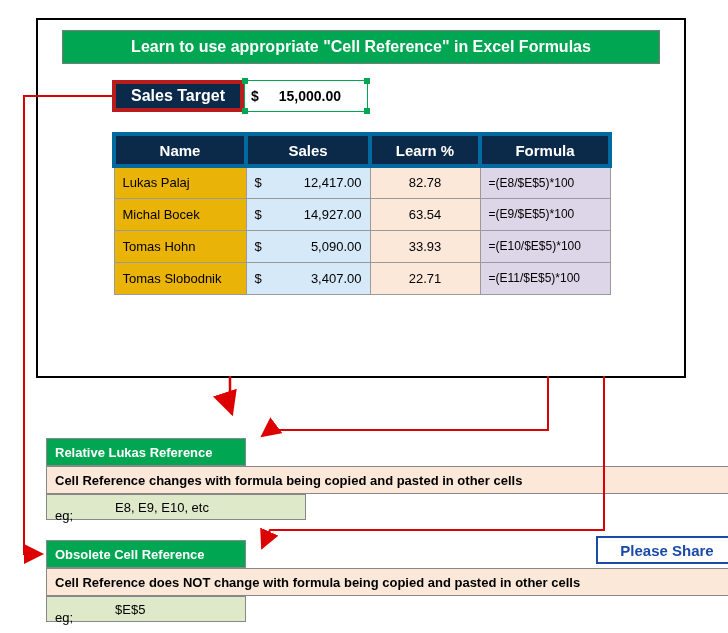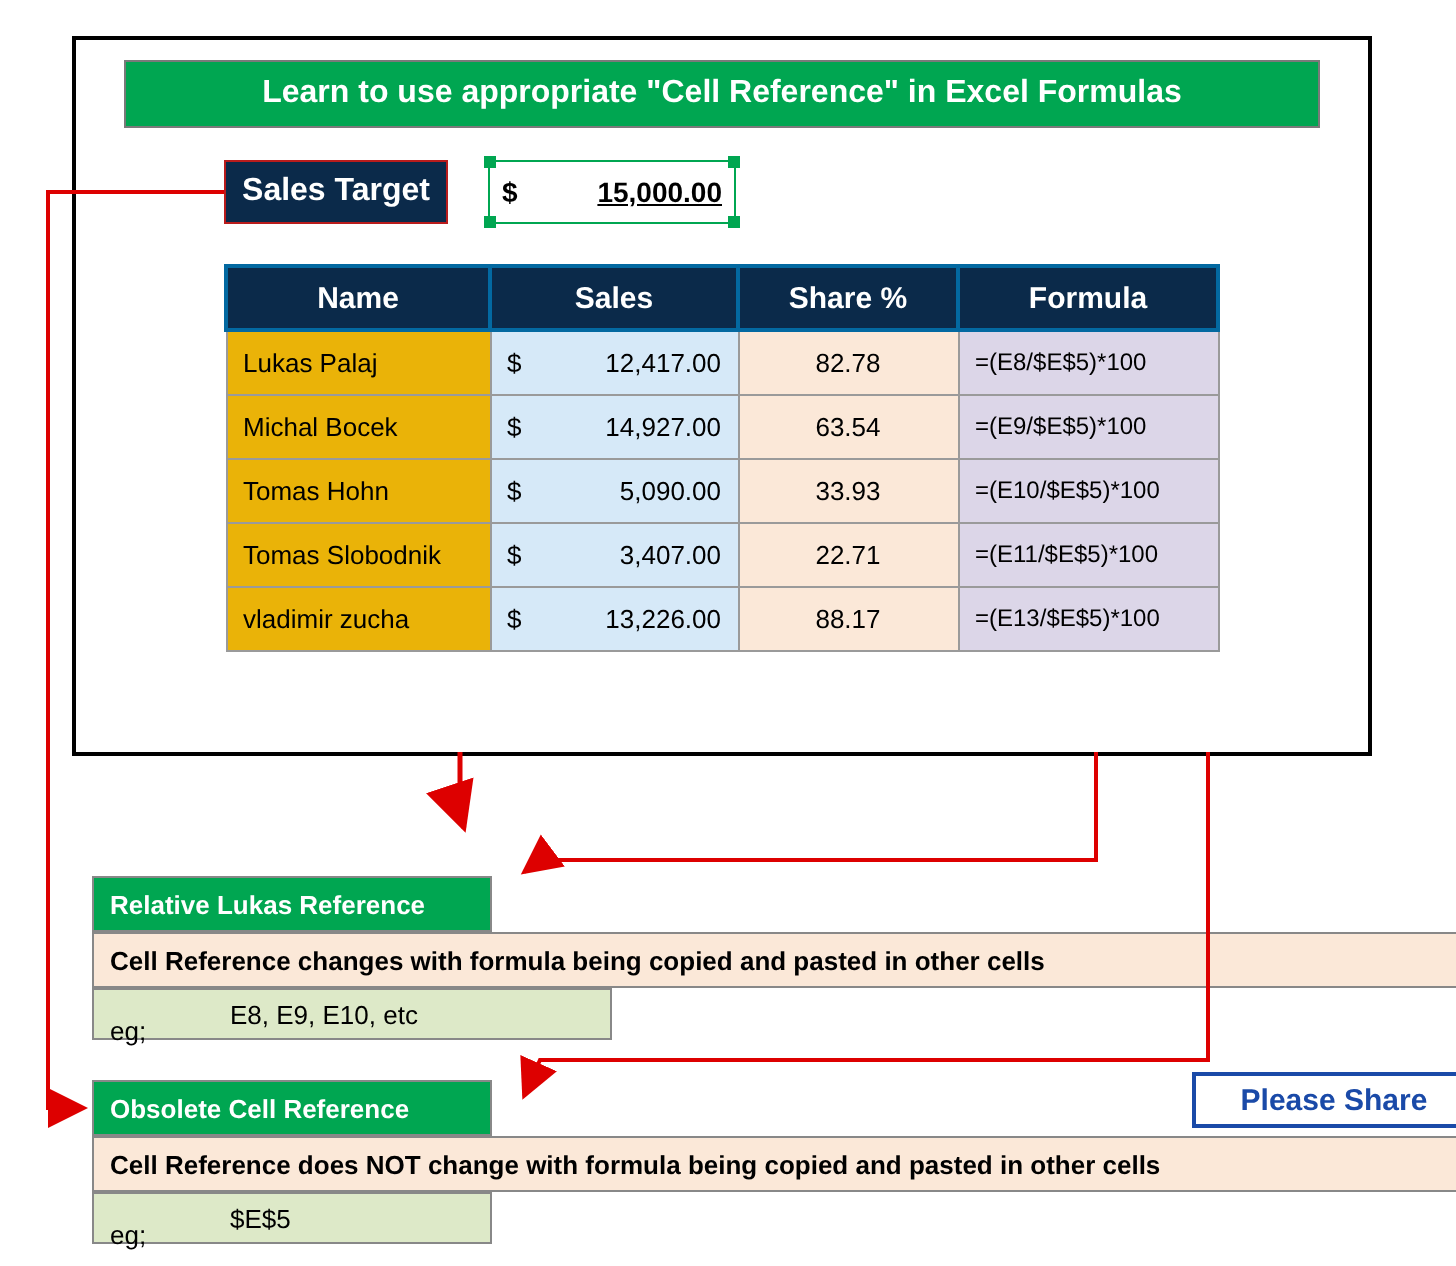--- a/index.html
+++ b/index.html
@@ -32,64 +32,64 @@
     font-weight: bold;
     font-size: 16px;
     display: flex;
     align-items: center;
     justify-content: center;
   }
   .sales-target-label {
     position: absolute;
     left: 112px;
     top: 80px;
-    width: 112px;
+    width: 132px;
     height: 32px;
     background: #0b2a4a;
     color: #fff;
     font-weight: bold;
     font-size: 16px;
     display: flex;
     align-items: center;
     justify-content: center;
-    border: 1px solid #b91c1c;
+    border: 4px solid #b91c1c;
   }
   .sales-target-value {
     position: absolute;
     left: 244px;
     top: 80px;
     width: 124px;
     height: 32px;
     background: #fff;
     border: 1px solid #00a651;
     font-size: 14px;
     font-weight: bold;
     display: flex;
     align-items: center;
     padding: 0 6px;
   }
   .sales-target-value .dollar { flex: 0 0 auto; }
-  .sales-target-value .num { flex: 1; text-align: right; text-decoration: underline; }
+  .sales-target-value .num { flex: 1; text-align: center; }
   .corner-dot {
     position: absolute;
     width: 6px; height: 6px;
     background: #00a651;
   }
   .data-table {
     position: absolute;
     left: 112px;
     top: 132px;
     border-collapse: collapse;
     font-size: 13px;
   }
   .data-table th {
     background: #0b2a4a;
     color: #fff;
     font-weight: bold;
-    border: 2px solid #0369a1;
+    border: 4px solid #0369a1;
     height: 32px;
     font-size: 15px;
   }
   .data-table td {
     border: 1px solid #9a9a9a;
     height: 32px;
     padding: 0 8px;
   }
   .col-name { width: 132px; background: #eab308; }
   .col-sales { width: 124px; background: #d6e9f8; }
@@ -173,21 +173,21 @@
   <span class="corner-dot" style="right:-3px;top:-3px"></span>
   <span class="corner-dot" style="left:-3px;bottom:-3px"></span>
   <span class="corner-dot" style="right:-3px;bottom:-3px"></span>
 </div>
 
 <table class="data-table">
   <thead>
     <tr>
       <th class="col-name">Name</th>
       <th class="col-sales">Sales</th>
-      <th class="col-target">Share %</th>
+      <th class="col-target">Learn %</th>
       <th class="col-formula">Formula</th>
     </tr>
   </thead>
   <tbody id="tbody">
       <tr>
         <td class="col-name">Lukas Palaj</td>
         <td class="col-sales">
           <span class="dollar">$</span>
           <span class="num">12,417.00</span>
         </td>
@@ -213,29 +213,20 @@
         <td class="col-formula">=(E10/$E$5)*100</td>
       </tr>
       <tr>
         <td class="col-name">Tomas Slobodnik</td>
         <td class="col-sales">
           <span class="dollar">$</span>
           <span class="num">3,407.00</span>
         </td>
         <td class="col-target">22.71</td>
         <td class="col-formula">=(E11/$E$5)*100</td>
-      </tr>
-      <tr>
-        <td class="col-name">vladimir zucha</td>
-        <td class="col-sales">
-          <span class="dollar">$</span>
-          <span class="num">13,226.00</span>
-        </td>
-        <td class="col-target">88.17</td>
-        <td class="col-formula">=(E13/$E$5)*100</td>
       </tr>
     </tbody>
 </table>
 
 <div class="section-header" style="left:46px; top:438px;">Relative Lukas Reference</div>
 <div class="section-desc" style="left:46px; top:466px;">Cell Reference changes with formula being copied and pasted in other cells</div>
 <div class="section-eg" style="left:46px; top:494px;">
   <span class="eg-label">eg;</span>
   <span>E8, E9, E10, etc</span>
 </div>

